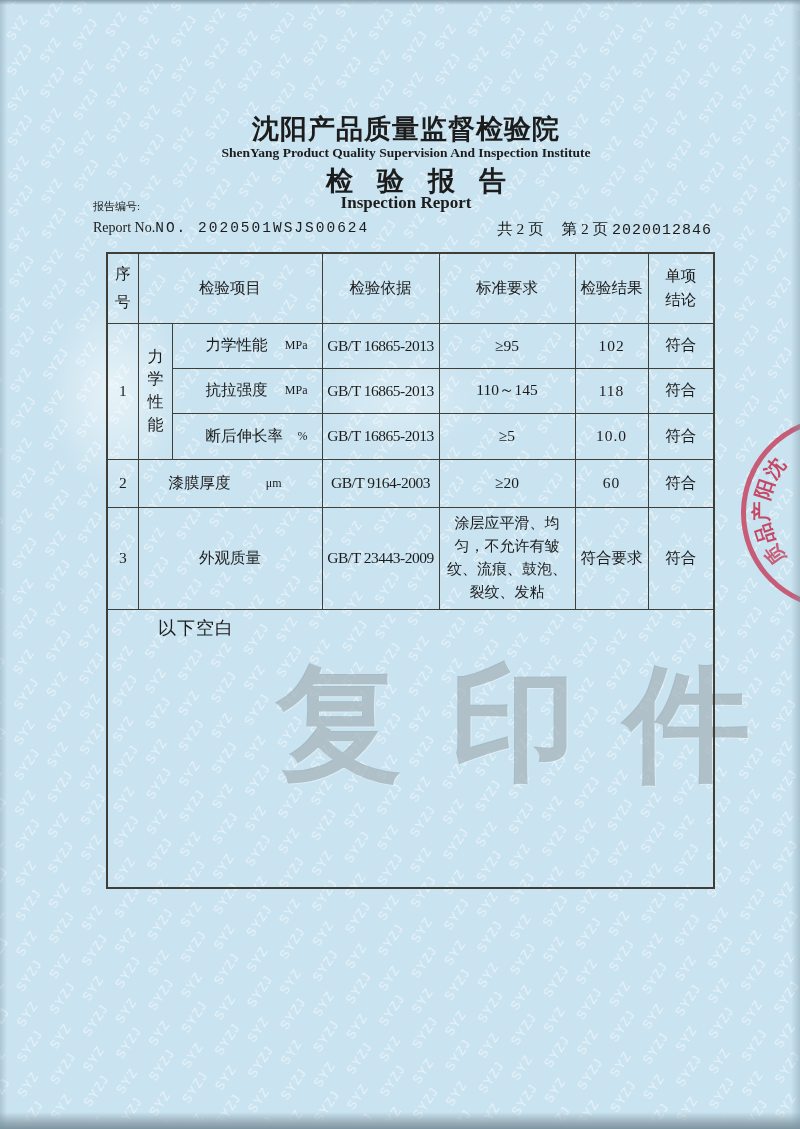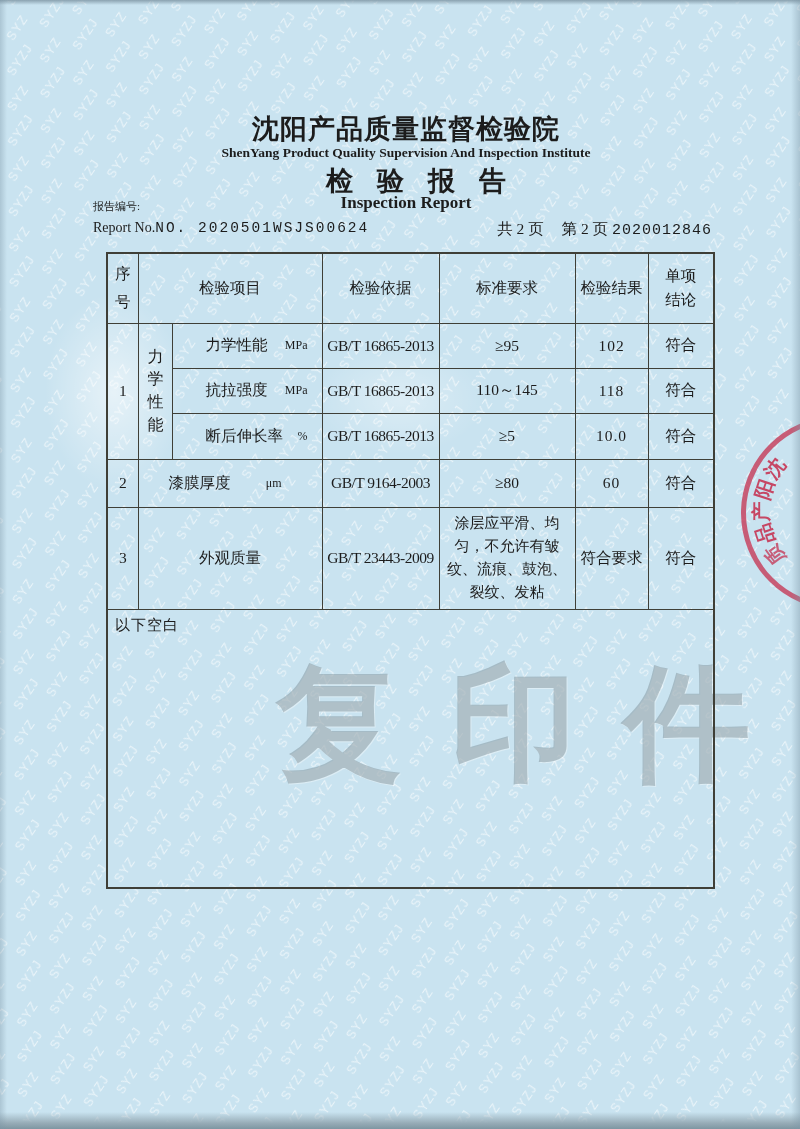--- a/index.html
+++ b/index.html
@@ -66,21 +66,21 @@
   .vstack2{display:inline-block;width:2.1em;word-break:break-all;line-height:1.55;text-align:center;}
   .vcat{display:inline-block;width:1.05em;word-break:break-all;line-height:1.42;font-size:16px;text-align:right;}
   .item-flex{display:flex;align-items:center;justify-content:space-between;}
   .pad-r1{padding:0 14px 0 33px;}
   .pad-r2{padding:0 40px 0 30px;}
   .unit{font-family:"Liberation Serif",serif;font-size:12px;}
   .basis{font-family:"Liberation Mono",monospace;font-size:12.5px;letter-spacing:-0.5px;}
   .num{font-family:"Liberation Mono",monospace;font-size:14px;letter-spacing:1px;}
   .req-long{font-size:15px;line-height:1.55;padding:4px 5px;display:block;}
   .blank-cell{vertical-align:top !important;text-align:left !important;}
-  .blank-note{display:inline-block;padding:6px 0 0 7px;font-size:15px;letter-spacing:1px;}
+  .blank-note{display:inline-block;padding:6px 0 0 7px;font-size:18px;letter-spacing:1px;margin-left:43px;}
 </style>
 </head>
 <body>
 
 <div class="page">
 
   <svg class="layer" width="800" height="1129" aria-hidden="true">
     <defs>
       <pattern id="syzj" width="58" height="40" patternUnits="userSpaceOnUse" patternTransform="rotate(-56)">
         <text x="2" y="14" font-size="12" letter-spacing="1.5" fill="#ffffff" opacity="0.6" font-family="Liberation Sans, sans-serif">SYZJ</text>
@@ -170,21 +170,21 @@
     </tr>
     <tr style="height:48px">
       <td>2</td>
       <td colspan="2">
         <div class="item-flex pad-r2">
           <span>漆膜厚度</span>
           <span class="unit">μm</span>
         </div>
       </td>
       <td class="basis">GB/T 9164-2003</td>
-      <td>≥80</td>
+      <td>≥20</td>
       <td class="num">60</td>
       <td>符合</td>
     </tr>
     <tr style="height:95px">
       <td>3</td>
       <td colspan="2">外观质量</td>
       <td class="basis">GB/T 23443-2009</td>
       <td>
             <span class="req-long">涂层应平滑、均匀，不允许有皱纹、流痕、鼓泡、裂纹、发粘</span>
           </td>

